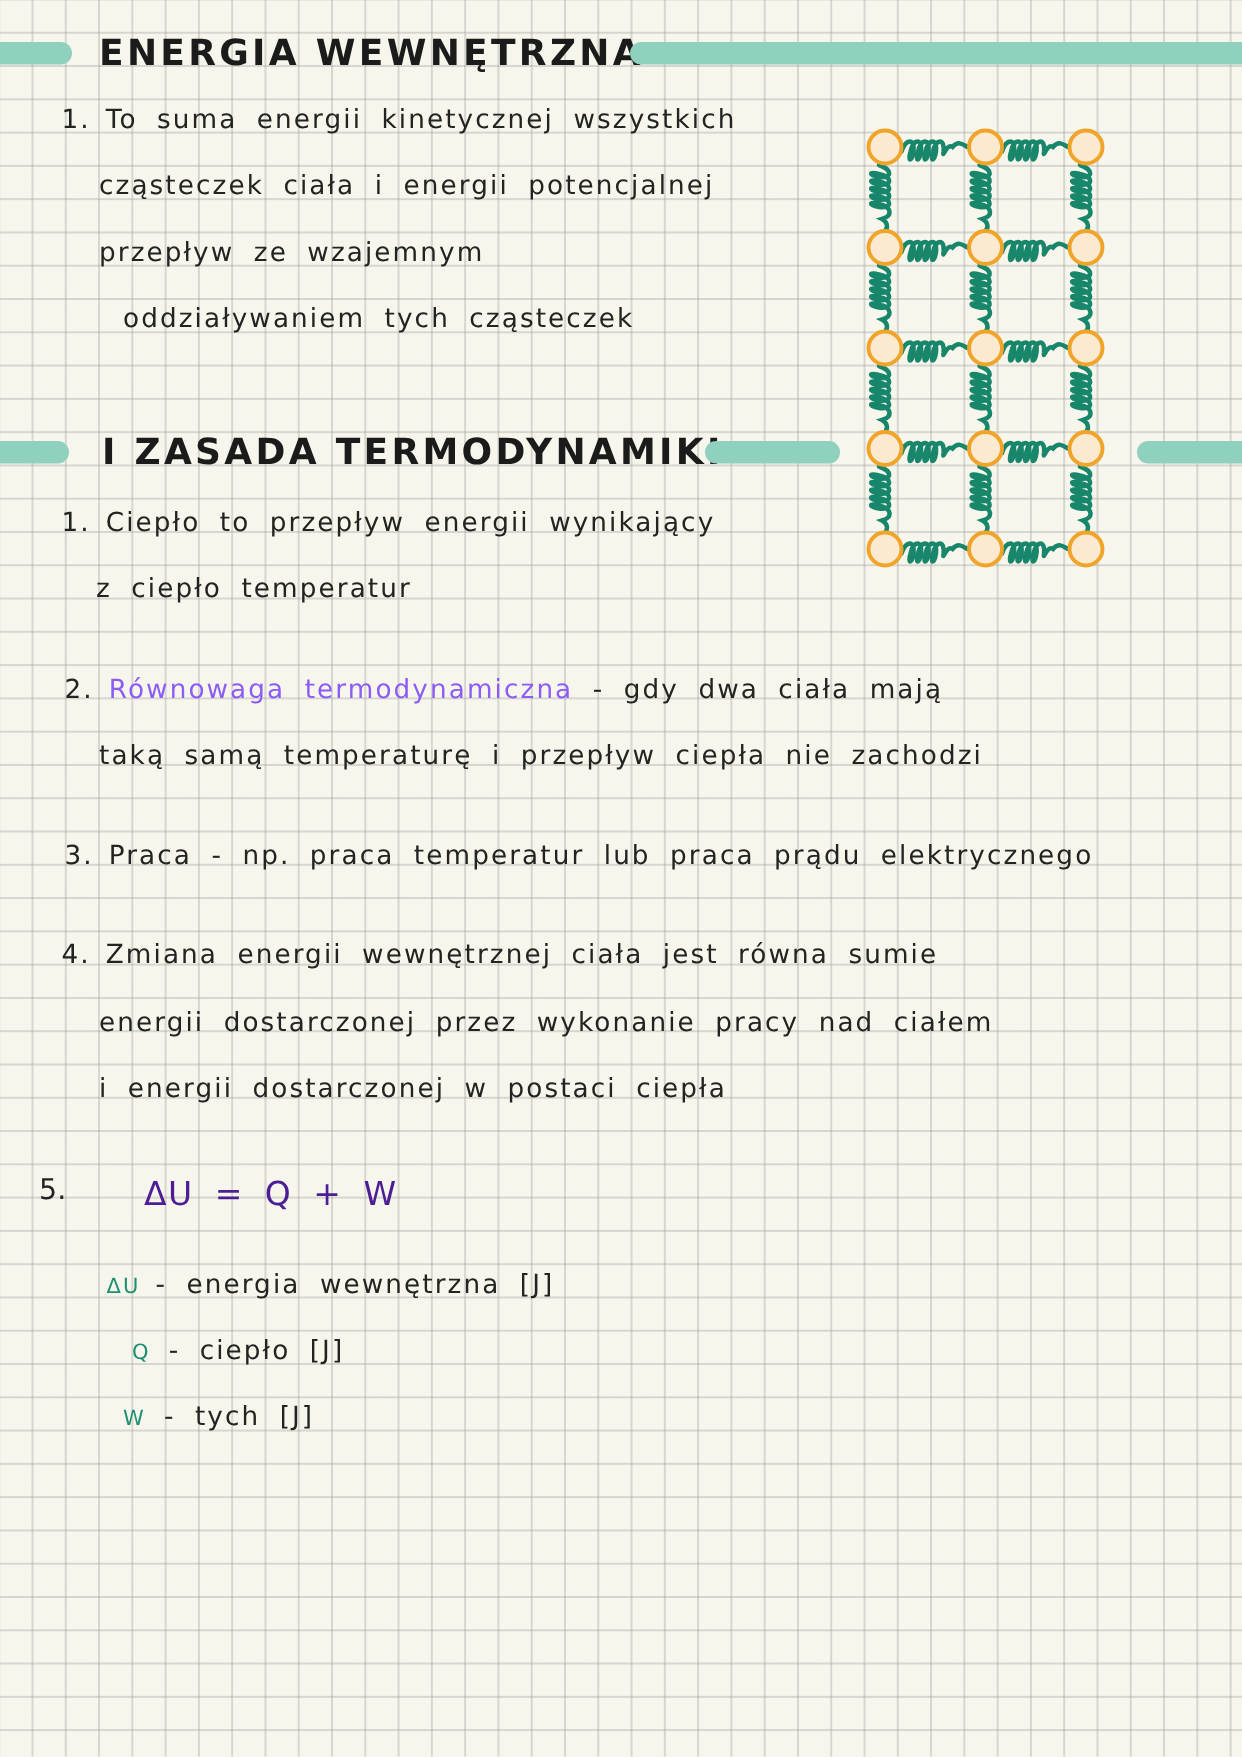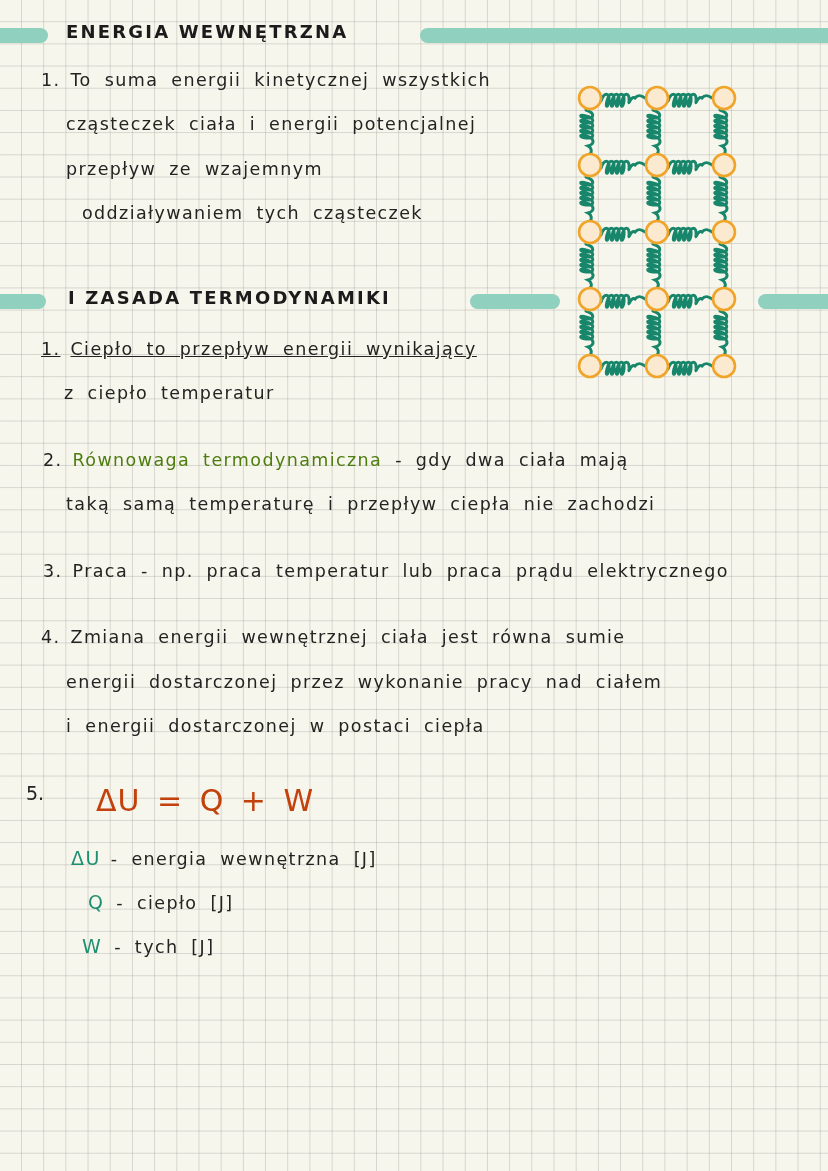--- a/index.html
+++ b/index.html
@@ -28,21 +28,21 @@
       background: #8fd0bf;
       border-radius: 8px;
     }
     .band.edge-left { border-top-left-radius: 0; border-bottom-left-radius: 0; }
     .band.edge-right { border-top-right-radius: 0; border-bottom-right-radius: 0; }
 
     .title {
       position: absolute;
       font-family: "DejaVu Sans", sans-serif;
       font-weight: bold;
-      font-size: 18px;
+      font-size: 24px;
       letter-spacing: 2.2px;
       color: #1b1b1b;
       white-space: nowrap;
       line-height: 1;
     }
 
     .line {
       position: absolute;
       font-family: "DejaVu Sans", sans-serif;
       font-size: 17.5px;
@@ -50,42 +50,42 @@
       word-spacing: 6px;
       white-space: nowrap;
       line-height: 1;
       color: #232322;
       margin-left: 16px;
     }
     .num {
       font-family: "DejaVu Sans", sans-serif;
       margin-right: 10px;
     }
-    .teal { color: #4d7c0f; }
+    .teal { color: #8b5cf6; }
 
     .formula {
       position: absolute;
       font-family: "DejaVu Sans", sans-serif;
-      font-size: 30px;
-      color: #c2410c;
+      font-size: 22px;
+      color: #4c1d95;
       white-space: nowrap;
       line-height: 1;
       letter-spacing: 1px;
       word-spacing: 6px;
     }
     .formula-num {
       position: absolute;
       font-size: 19px;
       line-height: 1;
       color: #232322;
     }
     .legend-sym {
       display: inline-block;
       color: #1f8f72;
-      font-size: 19px;
+      font-size: 14px;
     }
 
     #lattice {
       position: absolute;
       left: 570px;
       top: 80px;
     }
   </style>
 </head>
 <body>
@@ -99,21 +99,21 @@
 </div>
 <div class="line" style="left:50px;top:116px;">cząsteczek ciała i energii potencjalnej</div>
 <div class="line" style="left:50px;top:161px;">przepływ ze wzajemnym</div>
 <div class="line" style="left:66px;top:205px;">oddziaływaniem tych cząsteczek</div>
 
 <div class="band edge-left" style="left:0;top:294px;width:46px;"></div>
 <div class="title" style="left:68px;top:289px;">I ZASADA TERMODYNAMIKI</div>
 <div class="band" style="left:470px;top:294px;width:90px;"></div>
 <div class="band edge-right" style="left:758px;top:294px;width:70px;"></div>
 
-<div class="line" style="left:25px;top:341px;text-decoration:underline;">
+<div class="line" style="left:25px;top:341px;">
   <span class="num">1.</span><span>Ciepło to przepływ energii wynikający</span>
 </div>
 <div class="line" style="left:48px;top:385px;">z ciepło temperatur</div>
 
 <div class="line" style="left:27px;top:452px;">
   <span class="num">2.</span><span class="teal">Równowaga termodynamiczna</span><span> - gdy dwa ciała mają</span>
 </div>
 <div class="line" style="left:50px;top:496px;">taką samą temperaturę i przepływ ciepła nie zachodzi</div>
 
 <div class="line" style="left:27px;top:563px;">

